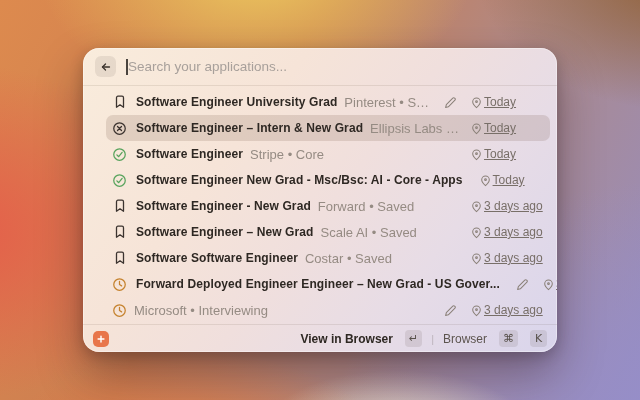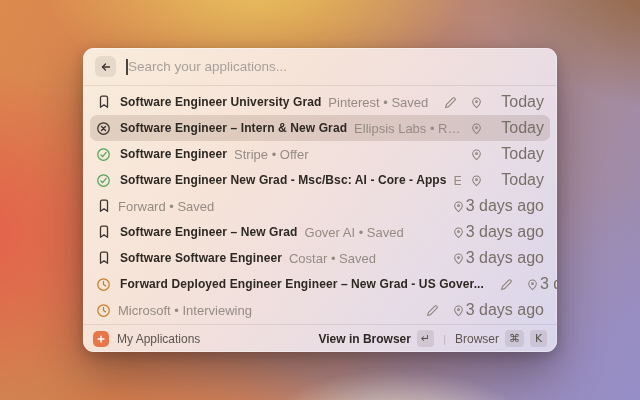--- a/index.html
+++ b/index.html
@@ -13,21 +13,21 @@
       radial-gradient(30% 22% at 62% 108%, rgba(246,235,212,0.85) 0%, rgba(246,235,212,0) 70%),
       radial-gradient(60% 65% at -8% 58%, #e65c4a 0%, rgba(230,92,74,0) 65%),
       radial-gradient(78% 88% at 108% 108%, #968ec9 0%, rgba(150,142,201,0) 72%),
       radial-gradient(45% 48% at 108% -8%, #8f5c28 0%, rgba(143,92,40,0) 75%),
       radial-gradient(50% 40% at 30% 112%, #e07b46 0%, rgba(224,123,70,0) 60%),
       linear-gradient(118deg, #dd8a4e 0%, #cc7e51 38%, #ab8a8e 68%, #968dc2 100%);
   }
 
   .palette {
     position: absolute; left: 83px; top: 48px; width: 474px; height: 304px;
-    border-radius: 11px;
+    border-radius: 16px;
     background: linear-gradient(128deg, #f9ecdc 0%, #f6e4d8 32%, #f0dfdd 52%, #e7dce6 72%, #d9d5ec 100%);
     box-shadow: 0 22px 45px rgba(45,20,30,0.38), 0 4px 14px rgba(0,0,0,0.20), inset 0 0 0 1px rgba(255,255,255,0.35);
     display: flex; flex-direction: column;
   }
 
   
   .search-bar {
     height: 38px; flex: 0 0 38px; display: flex; align-items: center;
     padding: 0 12px; border-bottom: 1px solid rgba(70,45,30,0.10);
   }
@@ -39,54 +39,54 @@
   .search-wrap { position: relative; flex: 1; margin-left: 10px; height: 20px; }
   .caret { position: absolute; left: 0; top: 2px; width: 1.5px; height: 16px; background: #4a443e; }
   .search-input {
     width: 100%; height: 20px; border: none; outline: none; background: transparent;
     font-family: "Liberation Sans", "DejaVu Sans", sans-serif;
     font-size: 13.5px; color: #3b332d; padding-left: 2px;
   }
   .search-input::placeholder { color: #a8a09b; opacity: 1; }
 
   
-  .list { flex: 1; padding: 3px 7px 2px 7px; overflow: hidden; }
+  .list { flex: 1; padding: 3px 7px 2px 23px; overflow: hidden; }
   .row {
     height: 26px; display: flex; align-items: center; padding: 0 6px;
     border-radius: 7px; cursor: pointer;
   }
   .row.selected { background: rgba(103,74,56,0.16); }
   .row-icon { width: 15px; height: 15px; flex: 0 0 auto; display: flex; align-items: center; justify-content: center; }
   .icon-dark { color: #3b332f; }
   .icon-green { color: #57a35c; }
   .icon-orange { color: #c5822d; }
   .icon-gray { color: #8a8078; }
   .row-title {
     margin-left: 9px; font-size: 12px; font-weight: 700; color: #2e2823;
     white-space: nowrap; letter-spacing: 0.1px;
   }
   .row-subtitle {
     margin-left: 7px; font-size: 13px; color: #958b83; white-space: nowrap;
     flex: 1; overflow: hidden; text-overflow: ellipsis;
   }
   .row-accessories { display: flex; align-items: center; gap: 11px; margin-left: 8px; flex: 0 0 auto; }
-  .row-time { font-size: 16px; color: #786f68; min-width: 60px; text-align: right; white-space: nowrap; }
+  .row-time { font-size: 12px; color: #786f68; min-width: 60px; text-align: left; white-space: nowrap; text-decoration: underline; }
 
   
   .footer {
     flex: 0 0 28px; display: flex; align-items: center; padding: 0 10px;
     border-top: 1px solid rgba(70,45,30,0.10); font-size: 12px;
   }
   .app-badge {
     width: 16px; height: 16px; border-radius: 5px; background: #e8764b;
     display: flex; align-items: center; justify-content: center; color: #fff; flex: 0 0 auto;
   }
   .app-label { margin-left: 8px; color: #5c544e; }
   .footer-spacer { flex: 1; }
-  .footer-action { display: flex; align-items: center; gap: 6px; background: none; border: none; cursor: pointer;
+  .footer-action { display: flex; align-items: center; gap: 12px; background: none; border: none; cursor: pointer;
     font-family: "Liberation Sans", "DejaVu Sans", sans-serif; font-size: 12px; padding: 0; }
   .action-primary-label { font-weight: 700; color: #2e2823; }
   .action-secondary-label { color: #5c544e; }
   .key-badge {
     min-width: 17px; height: 17px; padding: 0 4px; border-radius: 4px;
     background: rgba(60,40,30,0.10); color: #57504a; font-size: 11px;
     display: inline-flex; align-items: center; justify-content: center;
     font-family: "DejaVu Sans", sans-serif;
   }
   .footer-divider { color: rgba(60,40,30,0.22); margin: 0 9px; font-size: 11px; }
@@ -157,21 +157,21 @@
       </div>
 
       <div class="row">
         <span class="row-icon icon-green">
             <svg width="15" height="15" viewBox="0 0 24 24" fill="none" stroke="currentColor" stroke-linecap="round" stroke-linejoin="round" stroke-width="2">
               <circle cx="12" cy="12" r="9.2"></circle>
               <path d="M7.8 12.6l2.9 2.9 5.5-7"></path>
             </svg>
           </span>
         <span class="row-title">Software Engineer</span>
-        <span class="row-subtitle">Stripe • Offer</span>
+        <span class="row-subtitle">Stripe • Core</span>
         <span class="row-accessories">
 
           <span class="row-icon icon-gray acc-pin">
               <svg width="13" height="13" viewBox="0 0 24 24" fill="none" stroke="currentColor" stroke-linecap="round" stroke-linejoin="round" stroke-width="1.9">
                 <path d="M12 21.5s-7-5.6-7-10.7a7 7 0 1 1 14 0c0 5.1-7 10.7-7 10.7z"></path>
                 <circle cx="12" cy="10.6" r="1.6"></circle>
               </svg>
             </span>
         </span>
         <span class="row-time">Today</span>
@@ -197,41 +197,42 @@
         </span>
         <span class="row-time">Today</span>
       </div>
 
       <div class="row">
         <span class="row-icon icon-dark">
             <svg width="14" height="14" viewBox="0 0 24 24" fill="none" stroke="currentColor" stroke-linecap="round" stroke-linejoin="round" stroke-width="2.2">
               <path d="M6 4.5A2.5 2.5 0 0 1 8.5 2h7A2.5 2.5 0 0 1 18 4.5V21l-6-4.2L6 21z"></path>
             </svg>
           </span>
+        <span class="row-title">Software Engineer - New Grad</span>
         <span class="row-subtitle">Forward • Saved</span>
         <span class="row-accessories">
 
           <span class="row-icon icon-gray acc-pin">
               <svg width="13" height="13" viewBox="0 0 24 24" fill="none" stroke="currentColor" stroke-linecap="round" stroke-linejoin="round" stroke-width="1.9">
                 <path d="M12 21.5s-7-5.6-7-10.7a7 7 0 1 1 14 0c0 5.1-7 10.7-7 10.7z"></path>
                 <circle cx="12" cy="10.6" r="1.6"></circle>
               </svg>
             </span>
         </span>
         <span class="row-time">3 days ago</span>
       </div>
 
       <div class="row">
         <span class="row-icon icon-dark">
             <svg width="14" height="14" viewBox="0 0 24 24" fill="none" stroke="currentColor" stroke-linecap="round" stroke-linejoin="round" stroke-width="2.2">
               <path d="M6 4.5A2.5 2.5 0 0 1 8.5 2h7A2.5 2.5 0 0 1 18 4.5V21l-6-4.2L6 21z"></path>
             </svg>
           </span>
         <span class="row-title">Software Engineer – New Grad</span>
-        <span class="row-subtitle">Gover AI • Saved</span>
+        <span class="row-subtitle">Scale AI • Saved</span>
         <span class="row-accessories">
 
           <span class="row-icon icon-gray acc-pin">
               <svg width="13" height="13" viewBox="0 0 24 24" fill="none" stroke="currentColor" stroke-linecap="round" stroke-linejoin="round" stroke-width="1.9">
                 <path d="M12 21.5s-7-5.6-7-10.7a7 7 0 1 1 14 0c0 5.1-7 10.7-7 10.7z"></path>
                 <circle cx="12" cy="10.6" r="1.6"></circle>
               </svg>
             </span>
         </span>
         <span class="row-time">3 days ago</span>
@@ -307,21 +308,20 @@
       </div>
     </div>
 
     <div class="footer">
       <span class="app-badge">
         <svg width="10" height="10" viewBox="0 0 24 24" fill="none" stroke="currentColor" stroke-width="3.4" stroke-linecap="round">
             <path d="M12 5v14"></path>
             <path d="M5 12h14"></path>
           </svg>
       </span>
-      <span class="app-label">My Applications</span>
       <div class="footer-spacer"></div>
       <button class="footer-action">
         <span class="action-primary-label">View in Browser</span>
         <span class="key-badge">↵</span>
       </button>
       <span class="footer-divider">|</span>
       <button class="footer-action">
         <span class="action-secondary-label">Browser</span>
         <span class="key-badge">⌘</span>
         <span class="key-badge">K</span>

